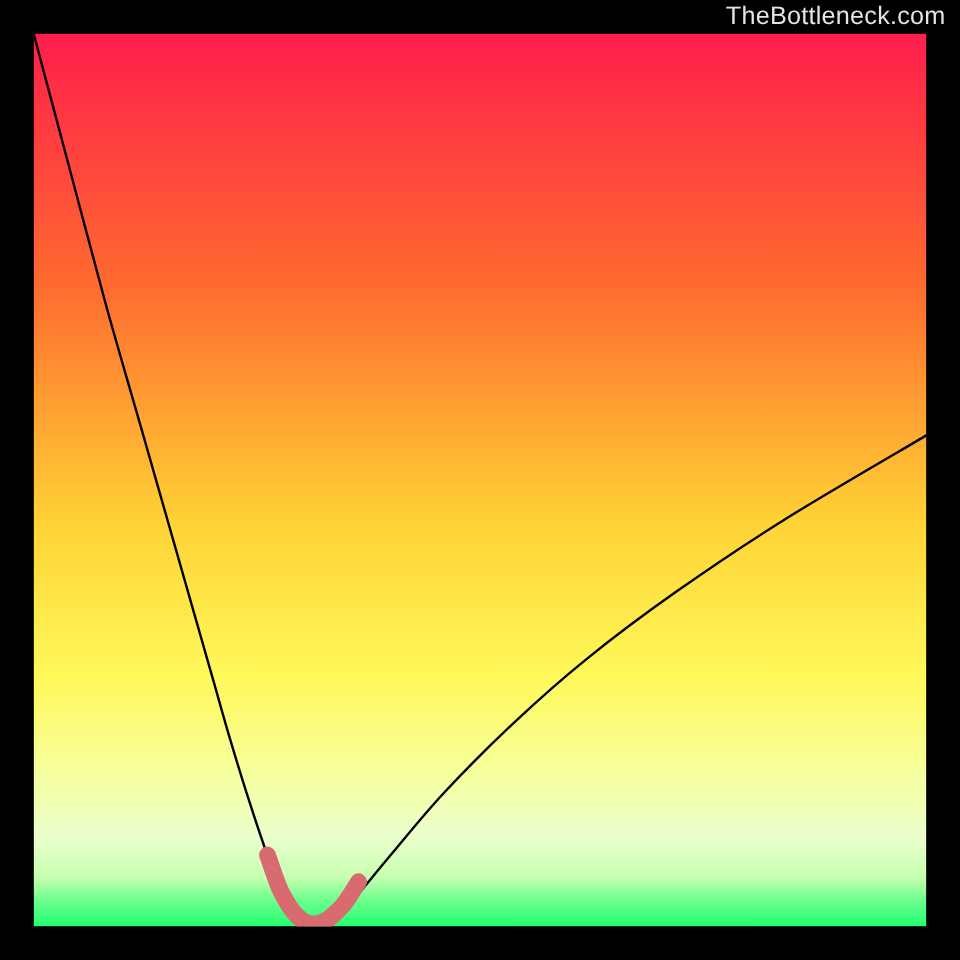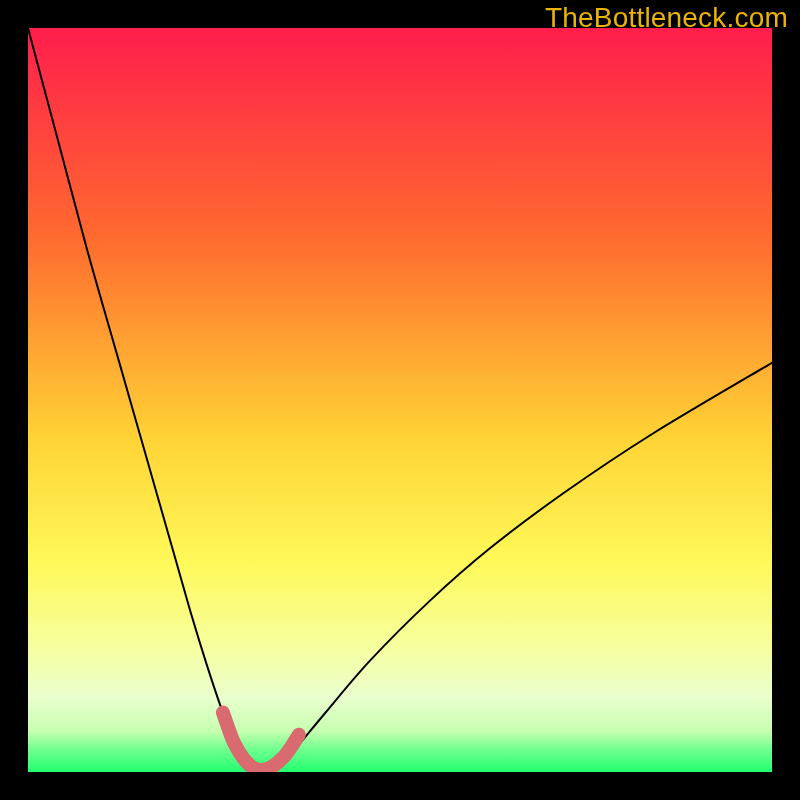--- a/index.html
+++ b/index.html
@@ -14,22 +14,22 @@
   .frame {
     position: relative;
     width: 800px;
     height: 800px;
     background: #000;
   }
   .watermark {
     position: absolute;
     top: 2px;
     right: 12px;
-    color: #eab308;
-    font-size: 28px;
+    color: #e5e5e5;
+    font-size: 21px;
     font-weight: 400;
     letter-spacing: 0.2px;
     z-index: 5;
     user-select: none;
   }
   .plot-outer {
     position: absolute;
     left: 28px;
     top: 28px;
     width: 744px;

